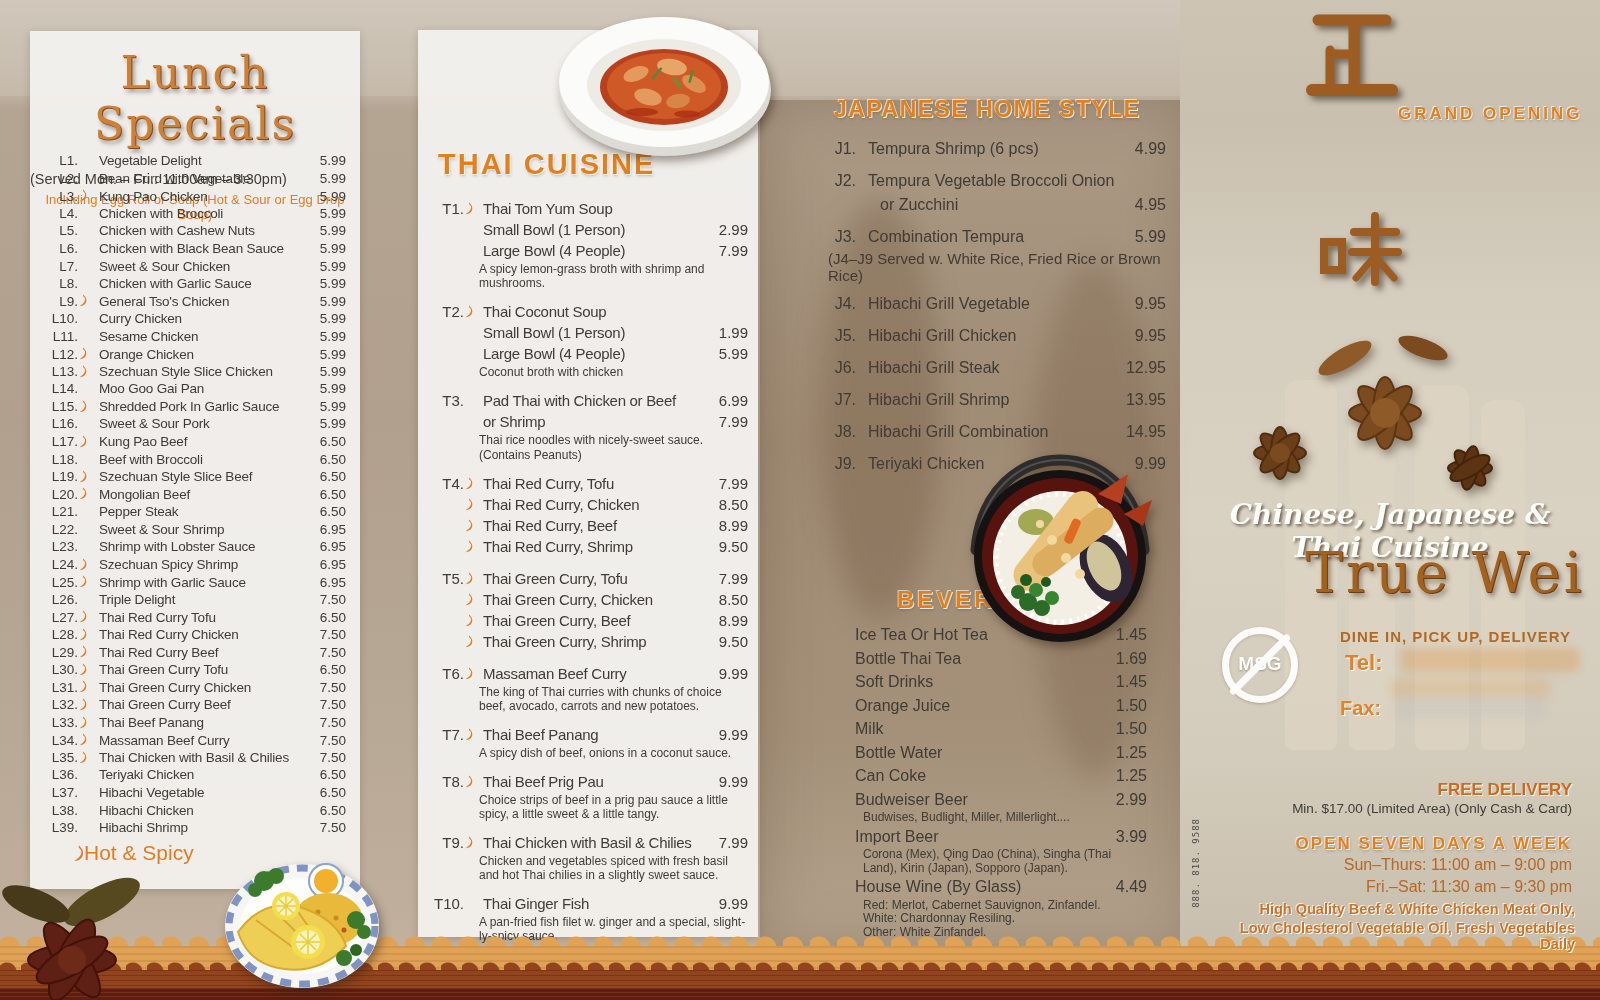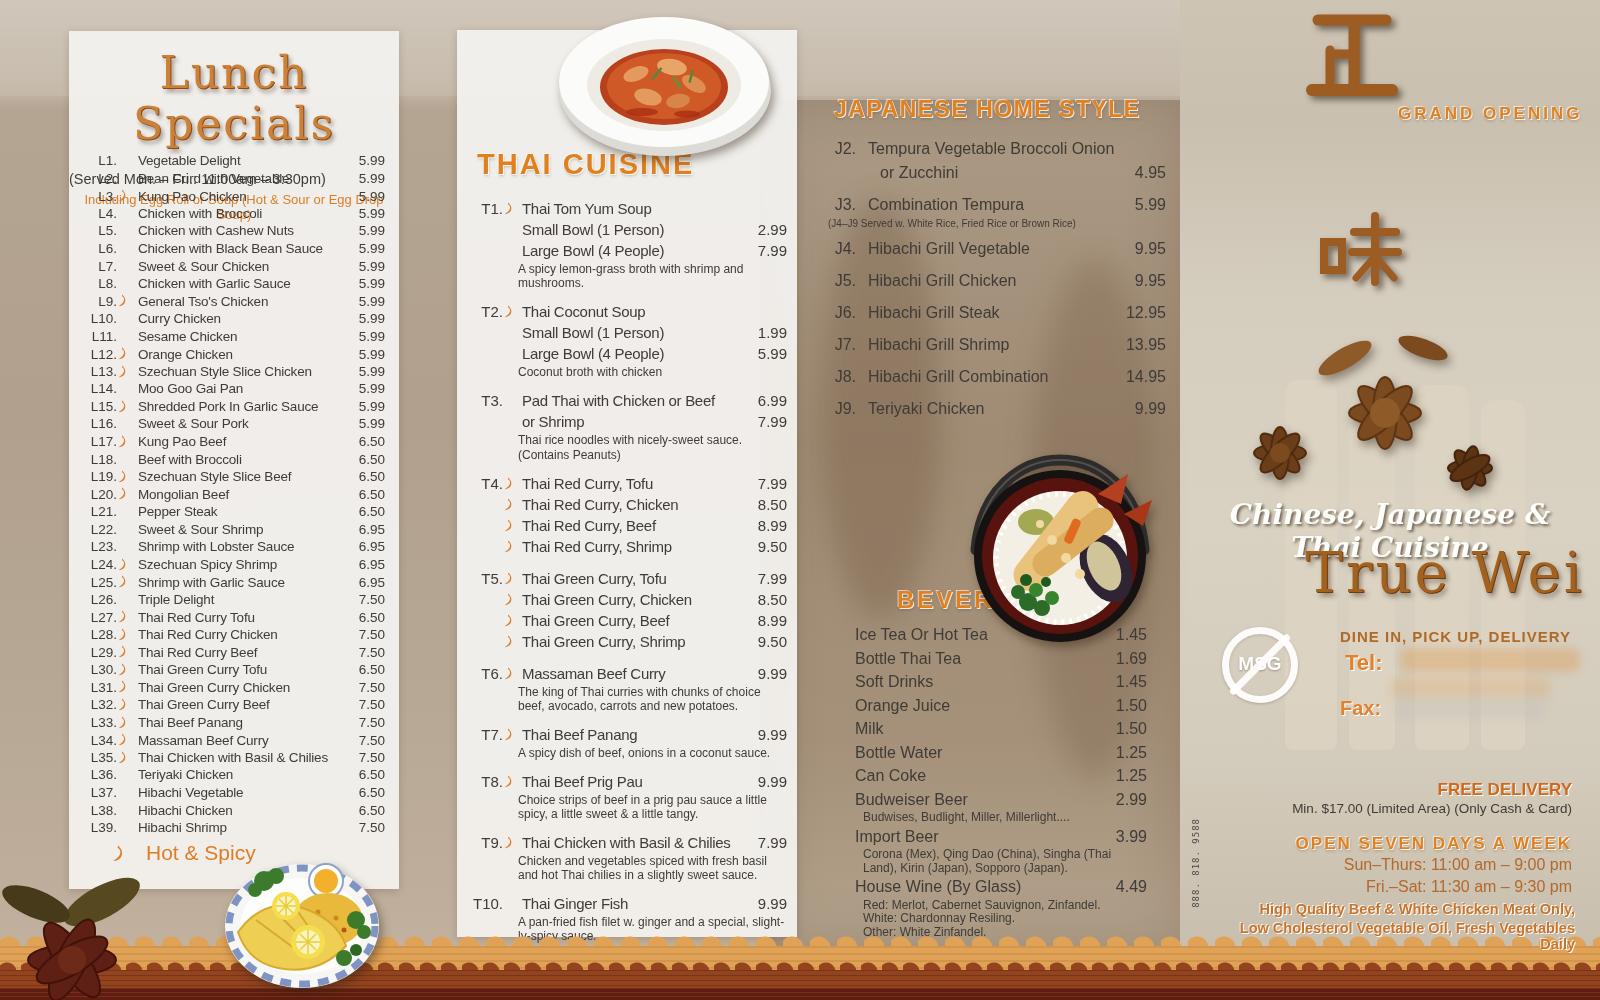--- a/index.html
+++ b/index.html
@@ -9,38 +9,38 @@
   .bg{position:absolute;}
   .bg-topband{left:0;top:0;width:1600px;height:96px;background:linear-gradient(180deg,#d2c9bd,#c6bbab);opacity:.8;}
   .bg-darkmid{left:760px;top:100px;width:430px;height:850px;
       background:linear-gradient(180deg,#ab9a85,#a08b74 40%,#a5917a 75%,#b3a28c);
       box-shadow:inset 0 0 60px rgba(70,50,30,.25);}
   .bg-right{left:1180px;top:0;width:420px;height:1000px;
       background:linear-gradient(180deg,#cdc4b4 0,#c9c0af 120px,#d5cdbe 300px,#d9d2c3 520px,#d3cbbb 760px,#c9bfae 940px);}
   .plank{position:absolute;background:#ddd4c3;border-radius:14px 14px 8px 8px;opacity:.75;}
   .smudge{position:absolute;border-radius:50%;filter:blur(14px);}
 
-  .card{position:absolute;background:rgba(242,240,237,.96);box-shadow:0 2px 8px rgba(40,30,20,.18);margin-left:39px;}
+  .card{position:absolute;background:rgba(242,240,237,.96);box-shadow:0 2px 8px rgba(40,30,20,.18);}
   .lunch-card{left:30px;top:31px;width:330px;height:858px;}
   .thai-card{left:418px;top:30px;width:340px;height:907px;}
 
   .script-head{font-family:"DejaVu Serif",serif;color:#cd8136;text-align:center;
       text-shadow:1px 1px 0 #8a4a1a,3px 4px 4px rgba(70,60,50,.5);letter-spacing:2px;}
   .lunch-title{margin:16px 0 0;font-size:44px;font-weight:normal;}
   .sub1{text-align:left;font-size:14.5px;margin-top:22px;color:#3f3b36;}
   .sub2{text-align:center;font-size:13px;margin-top:5px;color:#dd7d28;}
 
   .l-list{position:absolute;left:0;top:121px;width:100%;}
   .l-row{display:grid;grid-template-columns:46px 13px 1fr 46px;height:17.55px;align-items:center;padding:0 14px 0 2px;}
   .l-num{text-align:right;font-size:13.5px;}
   .l-name{font-size:13.5px;letter-spacing:-.2px;white-space:nowrap;padding-left:8px;}
   .l-price{text-align:right;font-size:13.5px;}
 
   .chili{display:inline-block;width:9px;height:15px;vertical-align:-2px;}
-  .legend{position:absolute;left:42px;top:810px;display:flex;align-items:center;gap:23px;color:#dd7d28;font-size:21px;}
+  .legend{position:absolute;left:42px;top:810px;display:flex;align-items:center;gap:0;color:#dd7d28;font-size:21px;}
   .legend .chili{width:12px;height:19px;}
 
   .orange-head{color:#e0801f;font-weight:bold;letter-spacing:2px;
       text-shadow:1px 1px 0 rgba(255,255,255,.85),-1px -1px 0 rgba(255,255,255,.6),1px 2px 3px rgba(60,40,20,.25);}
   .thai-title{position:absolute;left:20px;top:118px;font-size:29px;margin:0;}
   .t-list{position:absolute;left:0;top:168px;width:100%;}
   .t-item{margin-bottom:11px;}
   .t-row{display:grid;grid-template-columns:36px 15px 1fr 48px;align-items:center;min-height:21px;padding:0 10px 0 10px;}
   .t-num{text-align:right;font-size:15px;}
   .t-name{font-size:15px;letter-spacing:-.3px;white-space:nowrap;padding-left:4px;}
@@ -48,21 +48,21 @@
   .t-desc{font-size:12px;line-height:14px;margin:1px 12px 0 61px;color:#3f3b36;}
 
   .jp{position:absolute;left:806px;top:96px;width:360px;}
   .jp-title{font-size:23px;margin:0 0 14px 28px;letter-spacing:1.5px;}
   .j-row{display:grid;grid-template-columns:34px 1fr 54px;align-items:center;min-height:24px;padding-left:16px;}
   .j-num{text-align:right;font-size:16px;}
   .j-name{font-size:16px;padding-left:12px;white-space:nowrap;}
   .j-name.ind{padding-left:24px;}
   .j-price{text-align:right;font-size:16px;}
   .j-item{margin-bottom:8px;}
-  .j-note{font-size:10px;margin:1px 0 0 22px;}
+  .j-note{font-size:15px;margin:1px 0 0 22px;}
 
   .bev{position:absolute;left:845px;top:586px;width:302px;}
   .bev-title{font-size:24px;margin:0 0 10px 52px;letter-spacing:3px;}
   .b-row{display:grid;grid-template-columns:1fr 50px;align-items:center;min-height:22.5px;padding-left:10px;}
   .b-name{font-size:16px;white-space:nowrap;}
   .b-price{text-align:right;font-size:16px;}
   .b-desc{font-size:12px;line-height:13.5px;margin-left:18px;}
   .b-item{margin-bottom:1px;}
 
   .rp{position:absolute;}
@@ -618,20 +618,27 @@
     <rect x="104" y="64" width="2.5" height="15" rx="1" fill="#4f8a3a" transform="rotate(40 105 71)"></rect>
     <rect x="124" y="74" width="2.5" height="14" rx="1" fill="#5a963f" transform="rotate(-35 125 81)"></rect>
     <rect x="138" y="68" width="2.5" height="13" rx="1" fill="#4f8a3a" transform="rotate(15 139 74)"></rect>
     <ellipse cx="90" cy="110" rx="16" ry="4" fill="#a82f12" opacity=".8"></ellipse>
     <ellipse cx="135" cy="112" rx="13" ry="3.5" fill="#a82f12" opacity=".8"></ellipse>
   </svg>
 
   <section class="jp">
     <h2 class="orange-head jp-title">JAPANESE HOME STYLE</h2>
     <div id="jp-list">
+        <div class="j-item">
+          <div class="j-row">
+            <span class="j-num">J1.</span>
+            <span class="j-name">Tempura Shrimp (6 pcs)</span>
+            <span class="j-price">4.99</span>
+          </div>
+        </div>
         <div class="j-item">
           <div class="j-row">
             <span class="j-num">J2.</span>
             <span class="j-name">Tempura Vegetable Broccoli Onion</span>
             <span class="j-price"></span>
           </div>
           <div class="j-row">
             <span class="j-num"></span>
             <span class="j-name ind">or Zucchini</span>
             <span class="j-price">4.95</span>

